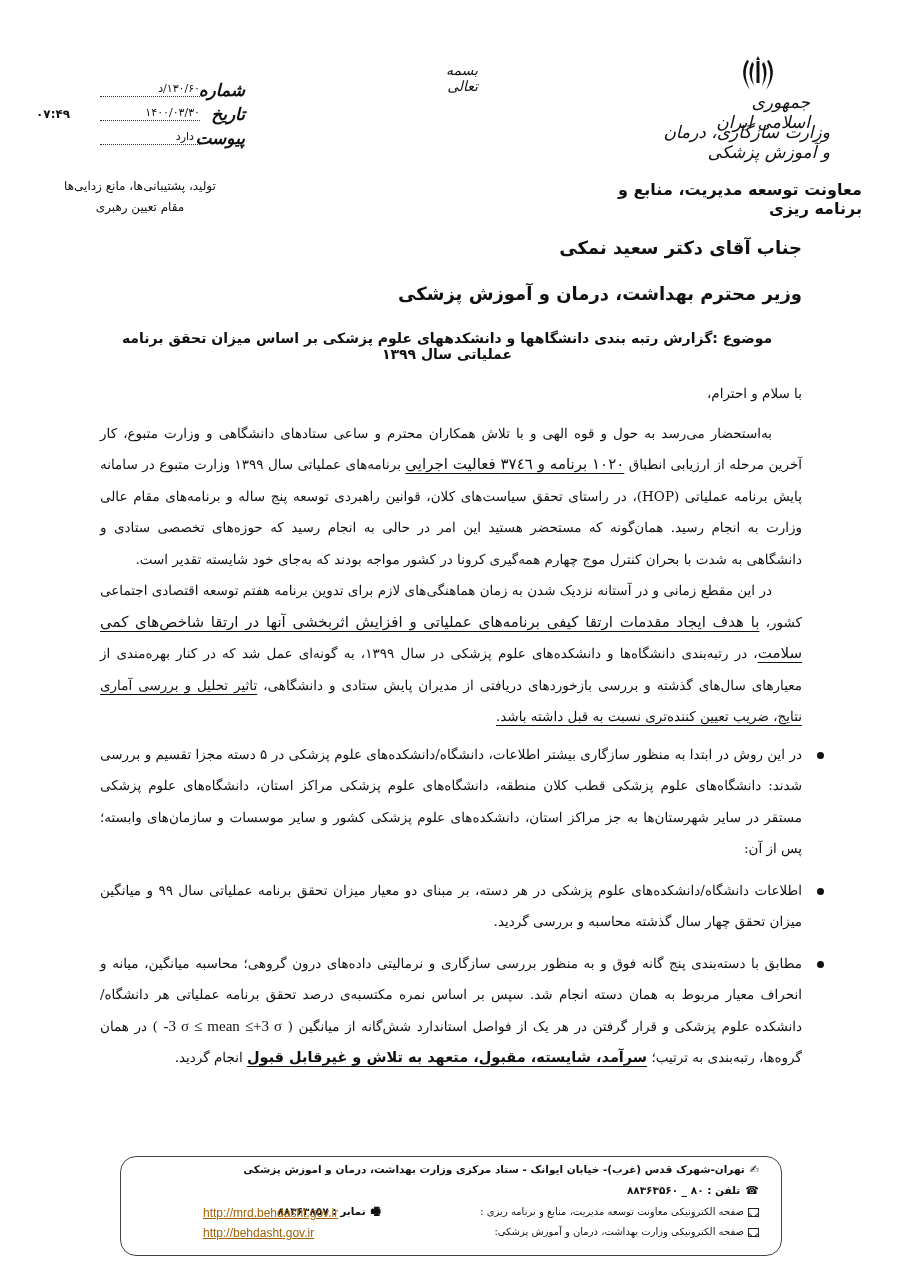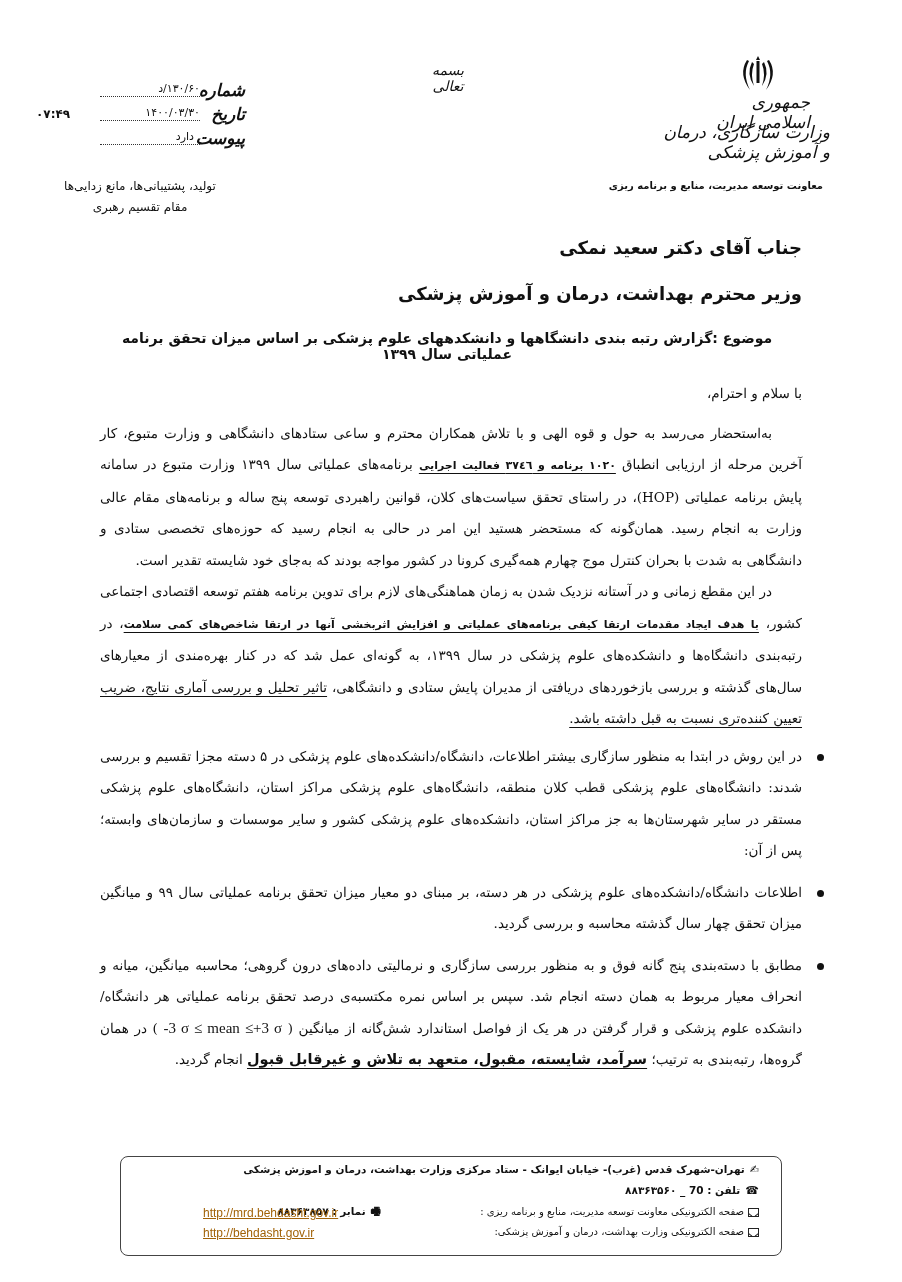--- a/index.html
+++ b/index.html
@@ -1,37 +1,37 @@
 <!DOCTYPE html>
 <html><head>
   <meta charset="utf-8">
   <style>
     * { box-sizing: border-box; margin: 0; padding: 0; }
     html, body { width: 902px; height: 1282px; background: #ffffff; overflow: hidden; }
     body { position: relative; font-family: "DejaVu Sans", sans-serif; color: #111; }
 
     
     .basmala {
-      position: absolute; left: 418px; top: 62px; width: 60px; text-align: center;
+      position: absolute; left: 418px; top: 62px; width: 60px; 
       font-family: "DejaVu Serif", serif; font-style: italic; font-size: 14px; direction: rtl;
     }
     .emblem {
       position: absolute; left: 738px; top: 52px; width: 40px; height: 42px;
     }
     .calligraphy1 {
       position: absolute; left: 700px; top: 92px; width: 110px; text-align: right;
       font-family: "DejaVu Serif", serif; font-style: italic; font-size: 17px; direction: rtl;
     }
     .calligraphy2 {
       position: absolute; left: 660px; top: 122px; width: 170px; text-align: right;
       font-family: "DejaVu Serif", serif; font-style: italic; font-size: 17px; direction: rtl;
     }
     .deputy {
-      position: absolute; left: 568px; top: 180px; width: 255px; text-align: right;
-      font-family: "DejaVu Sans", sans-serif; font-weight: bold; font-size: 10px; direction: rtl;
+      position: absolute; left: 607px; top: 180px; width: 255px; text-align: right;
+      font-family: "DejaVu Sans", sans-serif; font-weight: bold; font-size: 16px; direction: rtl;
     }
 
     .meta-block { position: absolute; left: 95px; top: 80px; width: 150px; }
     .meta-row { position: relative; height: 24px; direction: rtl; }
     .meta-label {
       position: absolute; right: 0; top: 0;
       font-family: "DejaVu Serif", serif; font-weight: bold; font-style: italic; font-size: 17px;
     }
     .meta-value {
       position: absolute; right: 45px; top: 2px; width: 100px;
@@ -60,41 +60,41 @@
 
     
     .body-text {
       position: absolute; left: 100px; top: 378px; width: 702px;
       direction: rtl; text-align: justify; text-align-last: right;
       font-family: "DejaVu Serif", serif; font-size: 13.5px; line-height: 31.5px;
     }
     .greeting { margin-bottom: 8px; }
     .para { text-indent: 30px; }
     .para .big {
-      font-family: "DejaVu Sans", sans-serif; font-weight: bold; font-size: 11px;
+      font-family: "DejaVu Sans", sans-serif; font-weight: normal; font-size: 15px;
       text-decoration: underline; text-underline-offset: 4px;
     }
     .para .ul { text-decoration: underline; text-underline-offset: 4px; }
     .bullets { list-style: none; margin-top: 6px; }
     .bullets li { position: relative; padding-right: 0; margin-right: 0; }
     .bullets li .dot {
       position: absolute; right: -22px; top: 13px; width: 7px; height: 7px; border-radius: 50%;
       background: #111;
     }
     .bullets li + li { margin-top: 10px; }
     .formula { direction: ltr; unicode-bidi: embed; font-family: "Liberation Serif", serif; font-size: 15px; }
     .rank-terms {
       font-family: "DejaVu Sans", sans-serif; font-weight: bold; font-size: 14.5px;
       text-decoration: underline; text-underline-offset: 4px;
     }
 
     
     .footer {
       position: absolute; left: 120px; top: 1156px; width: 662px; height: 100px;
-      border: 1.5px solid #444; border-radius: 8px;
+      border: 1.5px solid #444; border-radius: 16px;
     }
     .footer-row { position: absolute; direction: rtl; font-size: 10.5px; white-space: nowrap; }
     .footer-row.bold { font-weight: bold; }
     .footer .ic { display: inline-block; margin-left: 5px; font-size: 11px; }
     .f-address { right: 22px; top: 6px; }
     .f-phone { right: 22px; top: 27px; }
     .f-fax { right: 400px; top: 27px; margin-top: 19px; }
     .f-web1 { right: 22px; top: 49px; font-size: 10px; }
     .f-web2 { right: 22px; top: 69px; font-size: 10px; }
     .link {
@@ -140,21 +140,21 @@
     <span class="meta-value">۱۴۰۰/۰۳/۳۰</span>
   </div>
   <div class="meta-row">
     <span class="meta-label">پیوست</span>
     <span class="meta-value left">دارد</span>
   </div>
 </div>
 <div class="time-stamp">۰۷:۴۹</div>
 <div class="slogan">
   <div>تولید، پشتیبانی‌ها، مانع زدایی‌ها</div>
-  <div>مقام تقسیم رهبری</div>
+  <div>مقام تعیین رهبری</div>
 </div>
 
 <div class="addressee">
   <div class="line1">جناب آقای دکتر سعید نمکی</div>
   <div class="line2">وزیر محترم بهداشت، درمان و آموزش پزشکی</div>
 </div>
 <div class="subject">موضوع :گزارش رتبه بندی دانشگاهها و دانشکدههای علوم پزشکی بر اساس میزان تحقق برنامه عملیاتی سال ۱۳۹۹</div>
 
 <div class="body-text">
   <div class="greeting">با سلام و احترام،</div>
@@ -168,21 +168,21 @@
     <li><span class="dot"></span><span>اطلاعات دانشگاه/دانشکده‌های علوم پزشکی در هر دسته، بر مبنای دو معیار میزان تحقق برنامه عملیاتی سال ۹۹ و میانگین میزان تحقق چهار سال گذشته محاسبه و بررسی گردید.</span></li>
     <li><span class="dot"></span><span>مطابق با دسته‌بندی پنج گانه فوق و به منظور بررسی سازگاری و نرمالیتی داده‌های درون گروهی؛ محاسبه میانگین، میانه و انحراف معیار مربوط به همان دسته انجام شد. سپس بر اساس نمره مکتسبه‌ی درصد تحقق برنامه عملیاتی هر دانشگاه/دانشکده علوم پزشکی و قرار گرفتن در هر یک از فواصل استاندارد شش‌گانه از میانگین ( </span><span class="formula">-3 σ ≤ mean ≤+3 σ</span><span> ) در همان گروه‌ها، رتبه‌بندی به ترتیب؛ </span><span class="rank-terms">سرآمد، شایسته، مقبول، متعهد به تلاش و غیرقابل قبول</span><span> انجام گردید.</span></li>
   </ul>
 </div>
 
 <div class="footer">
   <div class="footer-row bold f-address">
     <span class="ic">✍</span><span>تهران-شهرک قدس (غرب)- خیابان ایوانک - ستاد مرکزی وزارت بهداشت، درمان و اموزش پزشکی</span>
   </div>
   <div class="footer-row bold f-phone">
-    <span class="ic">☎</span><span>تلفن : 70 _ ۸۸۳۶۳۵۶۰</span>
+    <span class="ic">☎</span><span>تلفن : ۸۰ _ ۸۸۳۶۳۵۶۰</span>
   </div>
   <div class="footer-row bold f-fax">
     <span class="ic">🖷</span><span>نمابر :  ۸۸۳۶۳۸۵۷</span>
   </div>
   <div class="footer-row f-web1">
     <span class="mail-box"></span><span>صفحه الکترونیکی معاونت توسعه مدیریت، منابع و برنامه ریزی :</span>
   </div>
   <div class="footer-row f-web2">
     <span class="mail-box"></span><span>صفحه الکترونیکی وزارت بهداشت، درمان و آموزش پزشکی:</span>
   </div>

